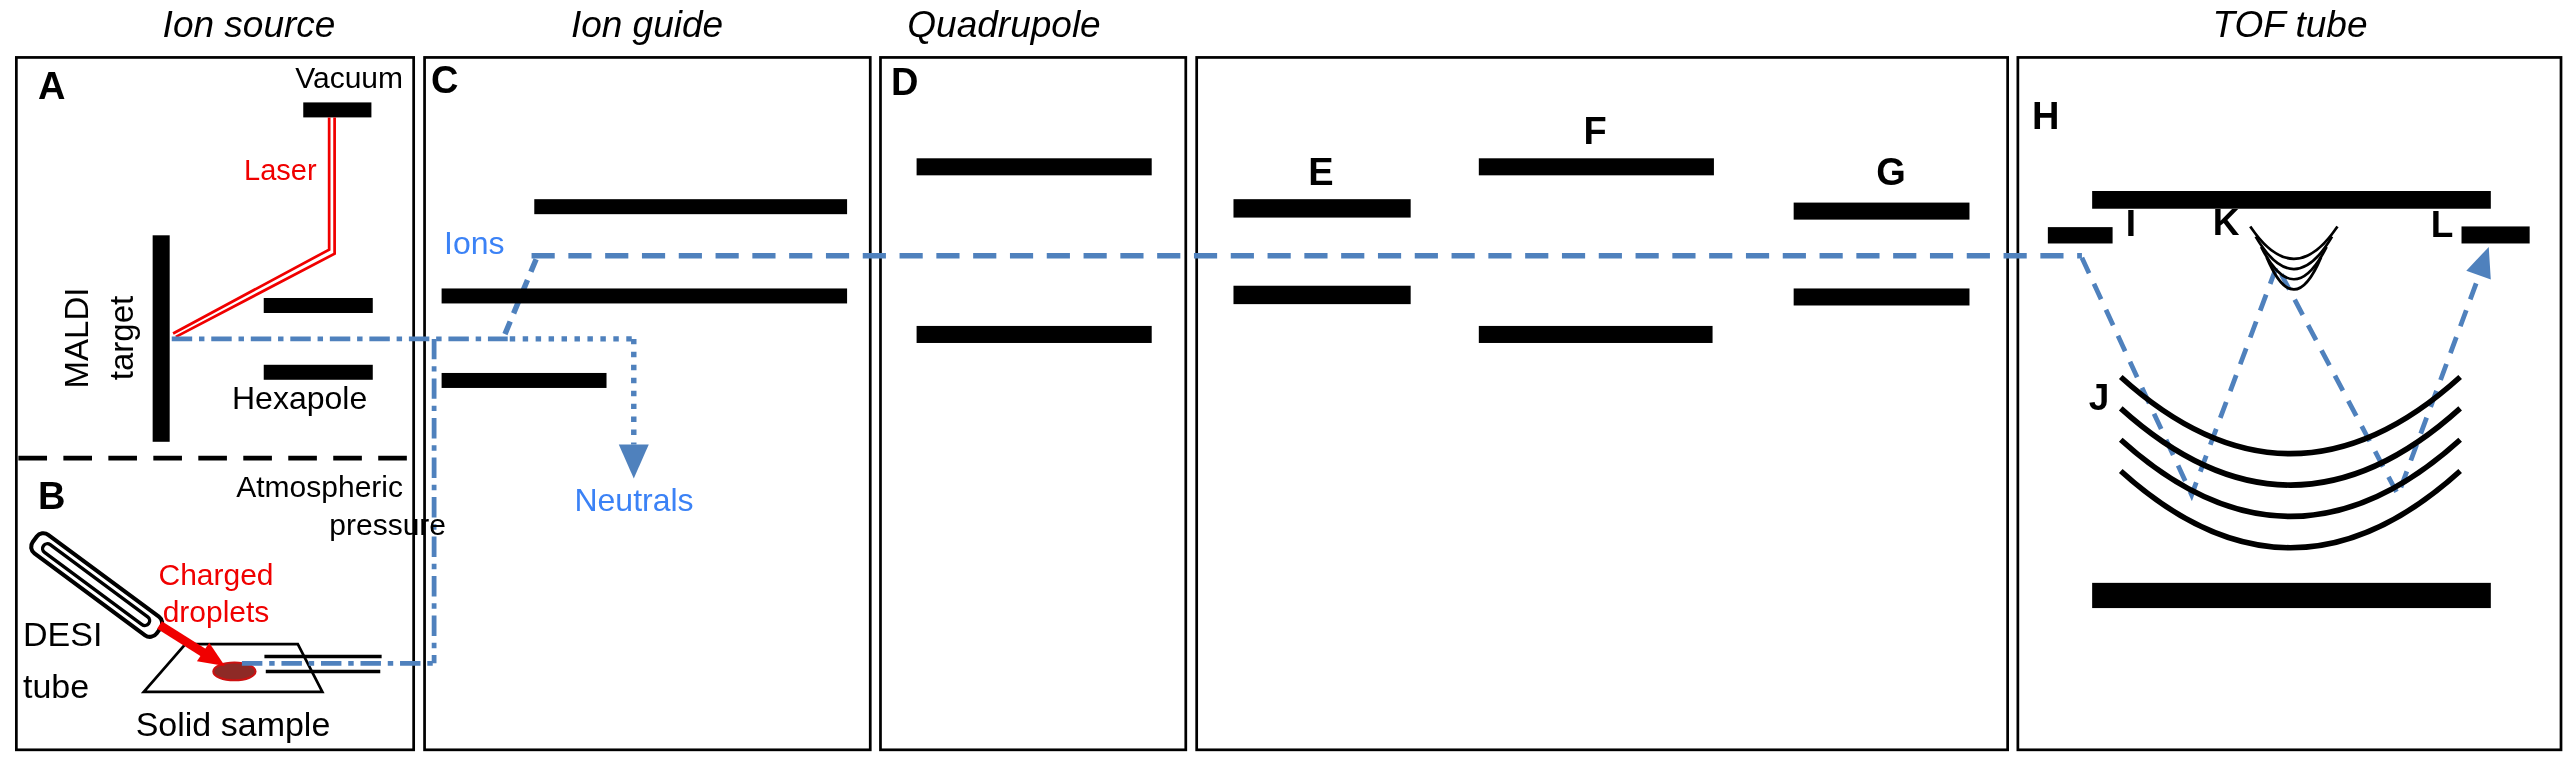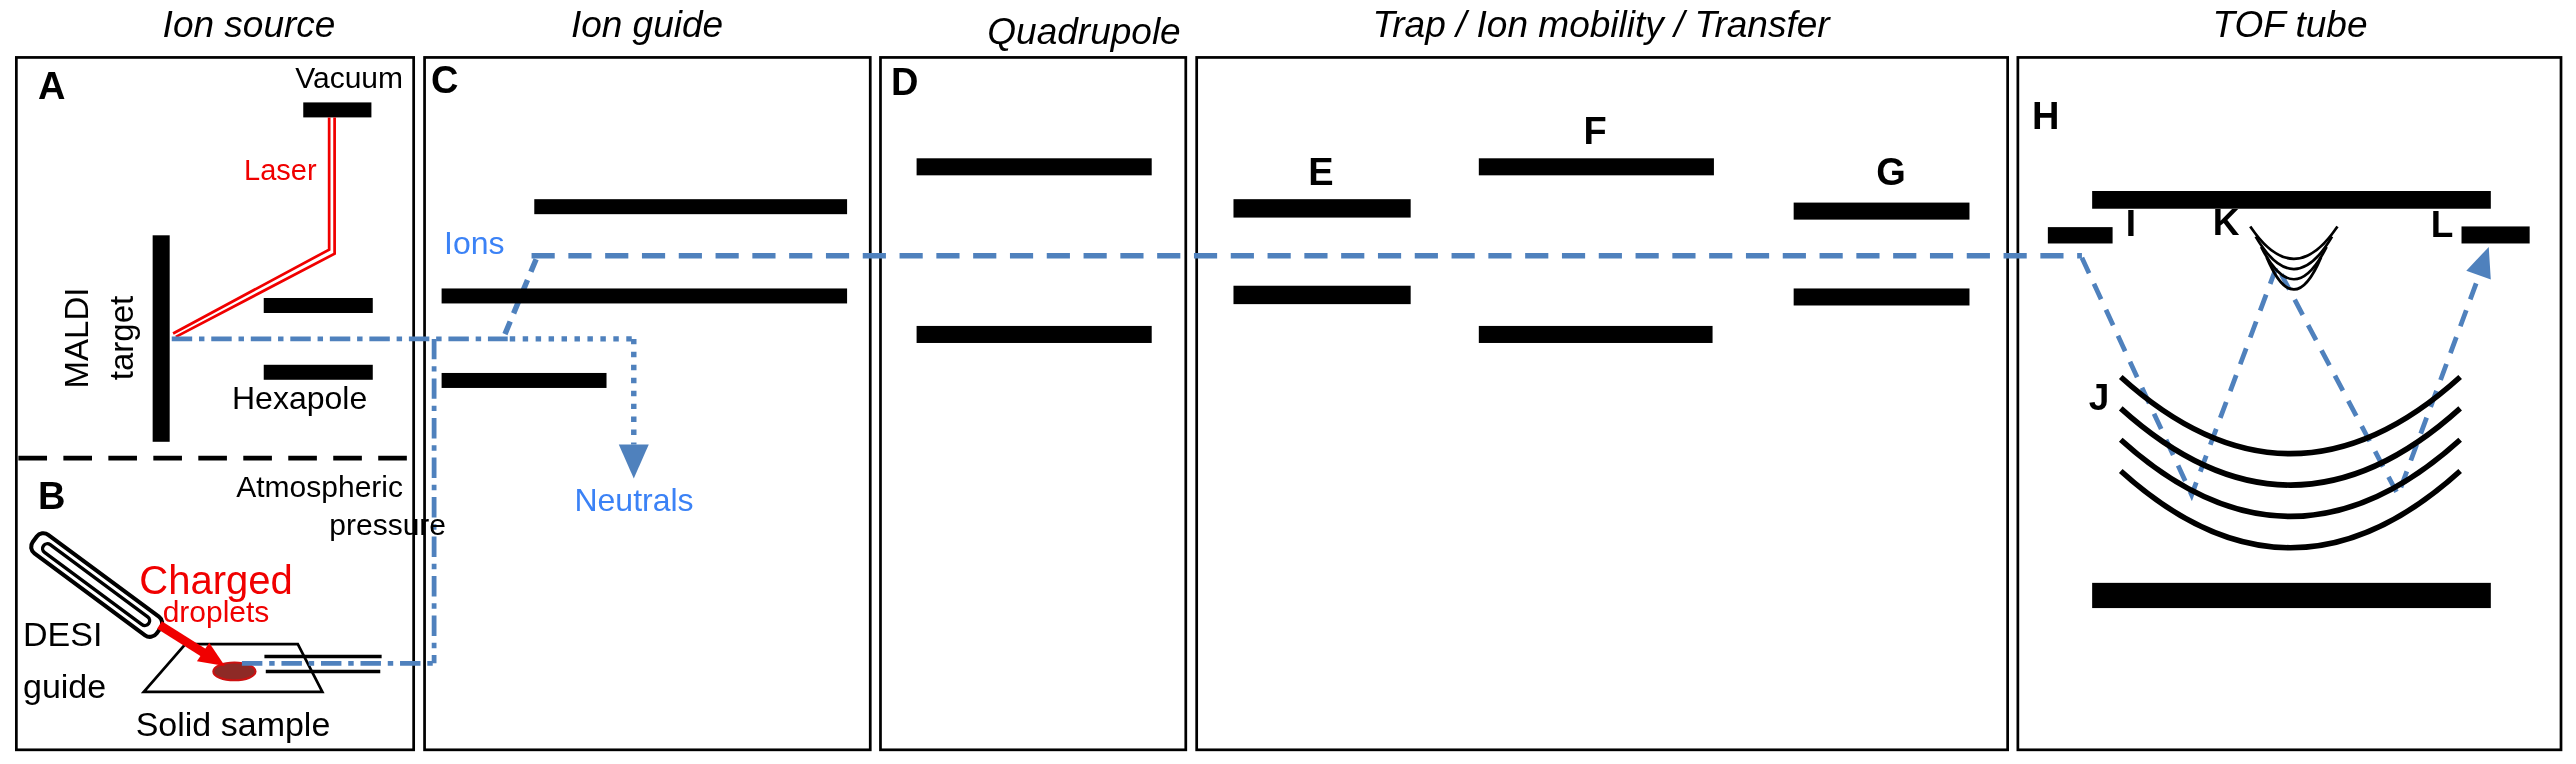--- a/index.html
+++ b/index.html
@@ -95,37 +95,36 @@
     <g stroke="#000" stroke-width="8" fill="none">
       <path d="M 3112 553 Q 3361 778 3610 553"></path>
       <path d="M 3112 599 Q 3361 824 3610 599"></path>
       <path d="M 3112 645 Q 3361 870 3610 645"></path>
       <path d="M 3112 691 Q 3361 916 3610 691"></path>
     </g>
   </svg>
 
   <div class="txt hdr" style="left:249px;top:5.5px;">Ion source</div>
   <div class="txt hdr" style="left:647px;top:5.5px;">Ion guide</div>
-  <div class="txt hdr" style="left:1084px;top:5.5px;margin-top:7px;">Quadrupole</div>
-  <div class="txt hdr" style="left:1601px;top:5.5px;">Trap  /  Ion mobility  /  Transfer</div>
+  <div class="txt hdr" style="left:1004px;top:5.5px;">Quadrupole</div>
   <div class="txt hdr" style="left:2290px;top:5.5px;">TOF tube</div>
 
   <div class="txt letter" style="left:38px;top:67px;">A</div>
   <div class="txt lbl-i" style="left:403px;top:63px;">Vacuum</div>
   <div class="txt red" style="left:244px;top:120px;font-size:29px;margin-top:36px;">Laser</div>
   <div class="txt rot" style="left:76px;top:338px;">MALDI</div>
   <div class="txt rot" style="left:121px;top:338px;">target</div>
   <div class="txt lbl" style="left:232px;top:382px;">Hexapole</div>
 
   <div class="txt letter" style="left:38px;top:477px;">B</div>
   <div class="txt lbl-i" style="left:403px;top:472px;">Atmospheric</div>
   <div class="txt lbl-i" style="left:414px;top:510px;margin-left:32px;">pressure</div>
   <div class="txt lbl" style="left:23px;top:617px;font-size:34px;">DESI</div>
-  <div class="txt lbl" style="left:23px;top:669px;font-size:34px;">guide</div>
-  <div class="txt red ctr" style="left:216px;top:560px;font-size:40px;">Charged</div>
+  <div class="txt lbl" style="left:23px;top:669px;font-size:34px;">tube</div>
+  <div class="txt red ctr" style="left:216px;top:560px;font-size:30px;">Charged</div>
   <div class="txt red ctr" style="left:216px;top:597px;font-size:30px;">droplets</div>
   <div class="txt ctr" style="left:233px;top:707px;font-size:34px;">Solid sample</div>
 
   <div class="txt letter" style="left:431px;top:61px;">C</div>
   <div class="txt blue lbl" style="left:444px;top:227px;">Ions</div>
   <div class="txt blue lbl ctr" style="left:634px;top:484px;">Neutrals</div>
 
   <div class="txt letter" style="left:891px;top:63px;">D</div>
 
   <div class="txt letter letter-c" style="left:1321px;top:153px;">E</div>

